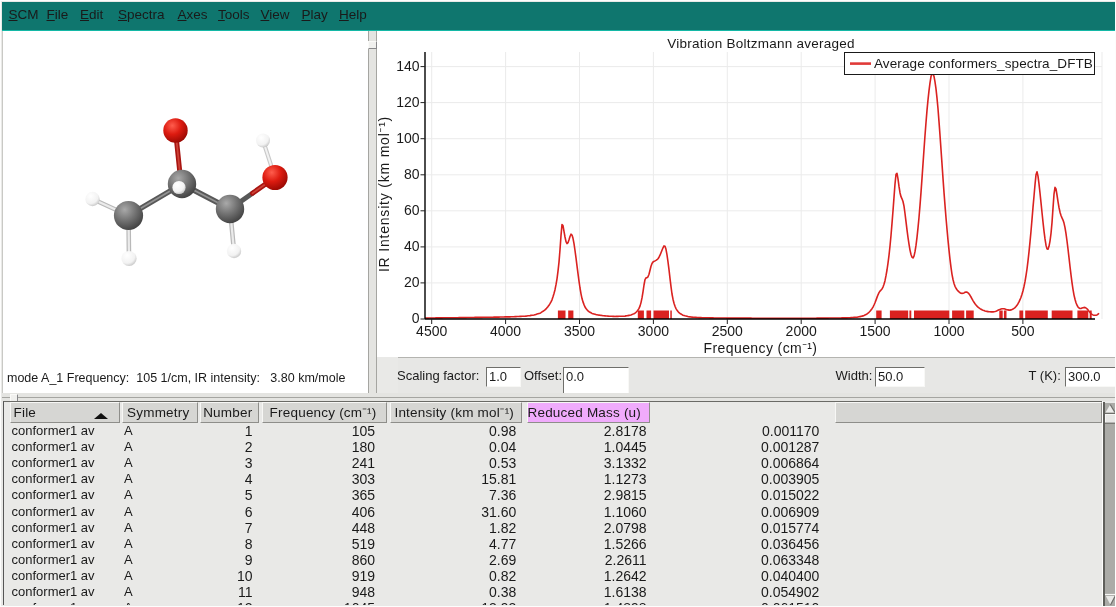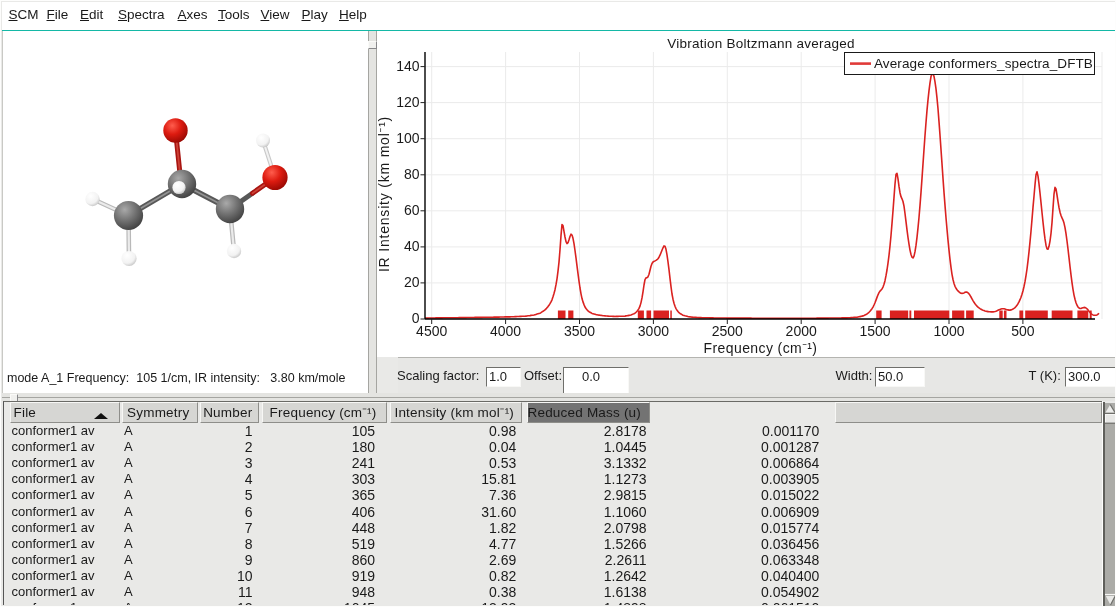--- a/index.html
+++ b/index.html
@@ -1,20 +1,20 @@
 <!DOCTYPE html>
 <html><head><meta charset="utf-8"><style>
 html,body{margin:0;padding:0}
 body{width:1116px;height:607px;position:relative;overflow:hidden;
  font-family:"Liberation Sans",sans-serif;font-size:13px;color:#1a1a1a;
  background:#e9e9e7;border:1px solid #fdfdfc;box-sizing:border-box}
 .abs{position:absolute}
 </style></head><body>
 
-<div class="abs" style="left:1px;top:1px;width:1114px;height:28px;background:#ffffff;border-bottom:3px solid #14b8a6;font-size:13.5px">
+<div class="abs" style="left:1px;top:1px;width:1114px;height:28px;background:#0f766e;border-bottom:3px solid #14b8a6;font-size:13.5px">
  <span class="abs" style="left:6.5px;top:5px"><u>S</u>CM</span>
  <span class="abs" style="left:44.5px;top:5px"><u>F</u>ile</span>
  <span class="abs" style="left:78px;top:5px"><u>E</u>dit</span>
  <span class="abs" style="left:116px;top:5px"><u>S</u>pectra</span>
  <span class="abs" style="left:175.5px;top:5px"><u>A</u>xes</span>
  <span class="abs" style="left:216px;top:5px"><u>T</u>ools</span>
  <span class="abs" style="left:258.5px;top:5px"><u>V</u>iew</span>
  <span class="abs" style="left:299.5px;top:5px"><u>P</u>lay</span>
  <span class="abs" style="left:337px;top:5px"><u>H</u>elp</span>
 </div>
@@ -154,38 +154,38 @@
 <text x="11.5" y="163" text-anchor="middle" font-size="14" letter-spacing="0.8" transform="rotate(-90 11.5 163)">IR Intensity (km mol⁻¹)</text>
 <rect x="467.3" y="21.3" width="250.5" height="22.5" fill="#fff" stroke="#1a1a1a" stroke-width="1" shape-rendering="crispEdges"></rect>
 <line x1="473" y1="32.6" x2="494" y2="32.6" stroke="#e03a38" stroke-width="2.6"></line>
 <text x="497" y="36.5" font-size="13.5" letter-spacing="0.1">Average conformers_spectra_DFTB</text>
 </svg>
 
 <div class="abs" style="left:397px;top:356px;width:739px;height:36px;background:#e7e7e5;border-top:1px solid #b4b4b0;box-sizing:border-box">
  <span class="abs" style="left:-1px;top:10px">Scaling factor:</span>
  <div class="abs" style="left:88px;top:9px;width:35px;height:20px;background:#fff;border:1px solid #6f6f6b;border-bottom-color:#f8f8f6;border-right-color:#f8f8f6;box-sizing:border-box;line-height:18px;padding-left:2px">1.0</div>
  <span class="abs" style="left:126px;top:10px">Offset:</span>
- <div class="abs" style="left:165px;top:9px;width:66px;height:28px;background:#fff;border:1px solid #6f6f6b;border-bottom-color:#f8f8f6;border-right-color:#f8f8f6;box-sizing:border-box;line-height:18px;padding-left:18px">0.0</div>
+ <div class="abs" style="left:165px;top:9px;width:66px;height:28px;background:#fff;border:1px solid #6f6f6b;border-bottom-color:#f8f8f6;border-right-color:#f8f8f6;box-sizing:border-box;line-height:18px;padding-left:2px">0.0</div>
  <span class="abs" style="left:437.5px;top:10px">Width:</span>
  <div class="abs" style="left:477px;top:9px;width:50px;height:20px;background:#fff;border:1px solid #6f6f6b;border-bottom-color:#f8f8f6;border-right-color:#f8f8f6;box-sizing:border-box;line-height:18px;padding-left:2px">50.0</div>
  <span class="abs" style="left:630.5px;top:10px">T (K):</span>
  <div class="abs" style="left:667px;top:9px;width:70px;height:20px;background:#fff;border:1px solid #6f6f6b;border-bottom-color:#f8f8f6;border-right-color:#f8f8f6;box-sizing:border-box;line-height:18px;padding-left:2px">300.0</div>
 </div>
 
 <div class="abs" style="left:1px;top:392px;width:1114px;height:8px;background:#e4e4e1"></div>
 <div class="abs" style="left:1px;top:396px;width:1114px;height:1px;background:#a5a5a1"></div>
 <div class="abs" style="left:9px;top:393px;width:8px;height:8.5px;background:#f0f0ee;border:1px solid #87878a;border-top-color:#fafaf8;border-left-color:#fafaf8;box-sizing:border-box"></div>
 
 <div class="abs" style="left:2px;top:400px;width:1099px;height:204px;background:#e9e9e7;border-top:1px solid #6a6a66;border-left:1px solid #555;box-sizing:border-box;overflow:hidden">
 <div style="position:absolute;left:6px;top:0;width:110.0px;height:21px;background:#d6d6d3;border-top:1px solid #f7f7f5;border-left:1px solid #f7f7f5;border-right:1px solid #8e8e8a;border-bottom:1px solid #8e8e8a;box-sizing:border-box;line-height:19.5px;text-align:left;padding-left:2.5px;white-space:nowrap;overflow:hidden;font-size:13.5px;letter-spacing:0.2px">File</div>
 <div style="position:absolute;left:117.5px;top:0;width:76.5px;height:21px;background:#d6d6d3;border-top:1px solid #f7f7f5;border-left:1px solid #f7f7f5;border-right:1px solid #8e8e8a;border-bottom:1px solid #8e8e8a;box-sizing:border-box;line-height:19.5px;text-align:center;padding-right:3px;white-space:nowrap;overflow:hidden;font-size:13.5px;letter-spacing:0.2px">Symmetry</div>
 <div style="position:absolute;left:195.5px;top:0;width:59.5px;height:21px;background:#d6d6d3;border-top:1px solid #f7f7f5;border-left:1px solid #f7f7f5;border-right:1px solid #8e8e8a;border-bottom:1px solid #8e8e8a;box-sizing:border-box;line-height:19.5px;text-align:center;padding-right:3px;white-space:nowrap;overflow:hidden;font-size:13.5px;letter-spacing:0.2px">Number</div>
 <div style="position:absolute;left:258px;top:0;width:125.0px;height:21px;background:#d6d6d3;border-top:1px solid #f7f7f5;border-left:1px solid #f7f7f5;border-right:1px solid #8e8e8a;border-bottom:1px solid #8e8e8a;box-sizing:border-box;line-height:19.5px;text-align:center;padding-right:3px;white-space:nowrap;overflow:hidden;font-size:13.5px;letter-spacing:0.2px">Frequency (cm⁻¹)</div>
 <div style="position:absolute;left:385.5px;top:0;width:132.5px;height:21px;background:#d6d6d3;border-top:1px solid #f7f7f5;border-left:1px solid #f7f7f5;border-right:1px solid #8e8e8a;border-bottom:1px solid #8e8e8a;box-sizing:border-box;line-height:19.5px;text-align:center;padding-right:3px;white-space:nowrap;overflow:hidden;font-size:13.5px;letter-spacing:0.2px">Intensity (km mol⁻¹)</div>
-<div style="position:absolute;left:522.5px;top:0;width:123.5px;height:21px;background:#737373;border-top:1px solid #f7f7f5;border-left:1px solid #f7f7f5;border-right:1px solid #8e8e8a;border-bottom:1px solid #8e8e8a;box-sizing:border-box;line-height:19.5px;text-align:center;padding-right:12px;white-space:nowrap;overflow:hidden;font-size:13.5px;letter-spacing:0.2px">Reduced Mass (u)</div>
+<div style="position:absolute;left:522.5px;top:0;width:123.5px;height:21px;background:#f0abfc;border-top:1px solid #f7f7f5;border-left:1px solid #f7f7f5;border-right:1px solid #8e8e8a;border-bottom:1px solid #8e8e8a;box-sizing:border-box;line-height:19.5px;text-align:center;padding-right:12px;white-space:nowrap;overflow:hidden;font-size:13.5px;letter-spacing:0.2px">Reduced Mass (u)</div>
 <div style="position:absolute;left:831px;top:0;width:267.0px;height:21px;background:#d6d6d3;border-top:1px solid #f7f7f5;border-left:1px solid #f7f7f5;border-right:1px solid #8e8e8a;border-bottom:1px solid #8e8e8a;box-sizing:border-box;line-height:19.5px;text-align:center;padding-right:3px;white-space:nowrap;overflow:hidden;font-size:13.5px;letter-spacing:0.2px"></div>
 <div style="position:absolute;left:90px;top:11px;width:0;height:0;border-left:7.8px solid transparent;border-right:7.8px solid transparent;border-bottom:6px solid #111"></div>
 
 <div style="position:absolute;left:0;top:21.0px;width:1098px;height:16.1px;line-height:16.1px">
       <span style="position:absolute;left:7.5px">conformer1 av</span>
       <span style="position:absolute;left:120px">A</span>
       <span style="position:absolute;right:849.5px;font-size:14px">1</span>
       <span style="position:absolute;right:727.0px;font-size:14px">105</span>
       <span style="position:absolute;right:585.7px;font-size:14px">0.98</span>
       <span style="position:absolute;right:455.4px;font-size:14px">2.8178</span>

